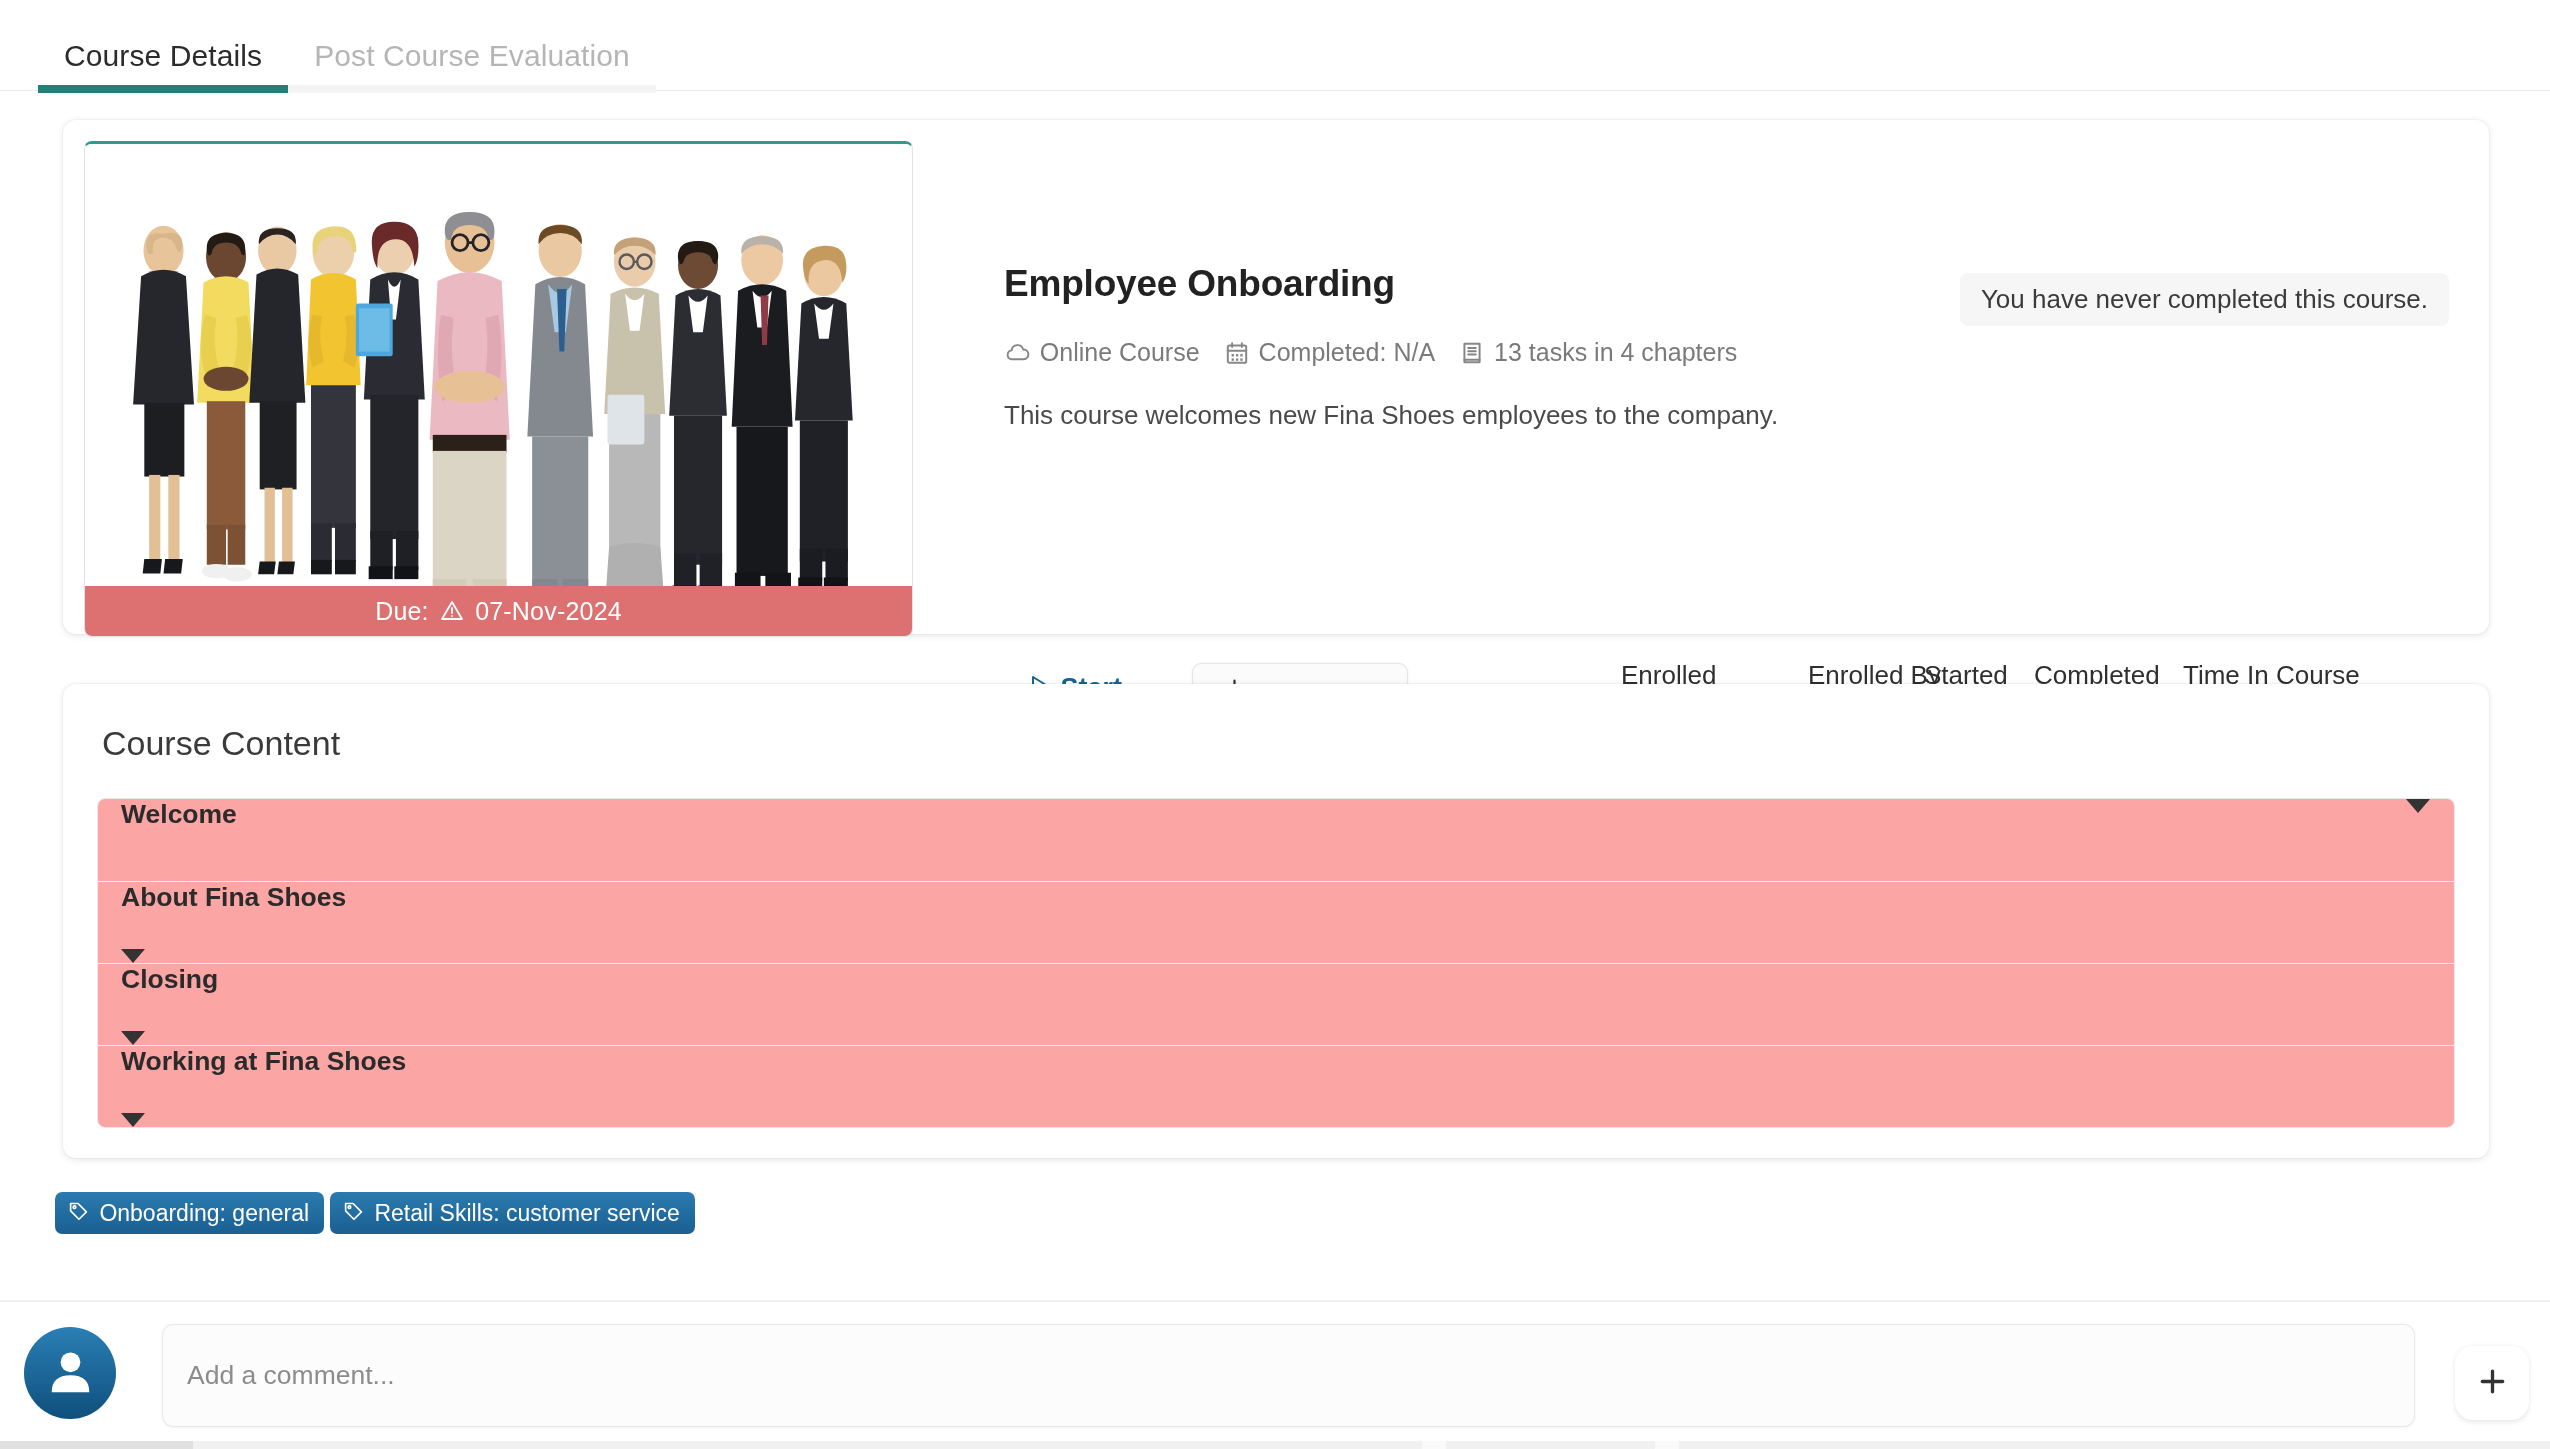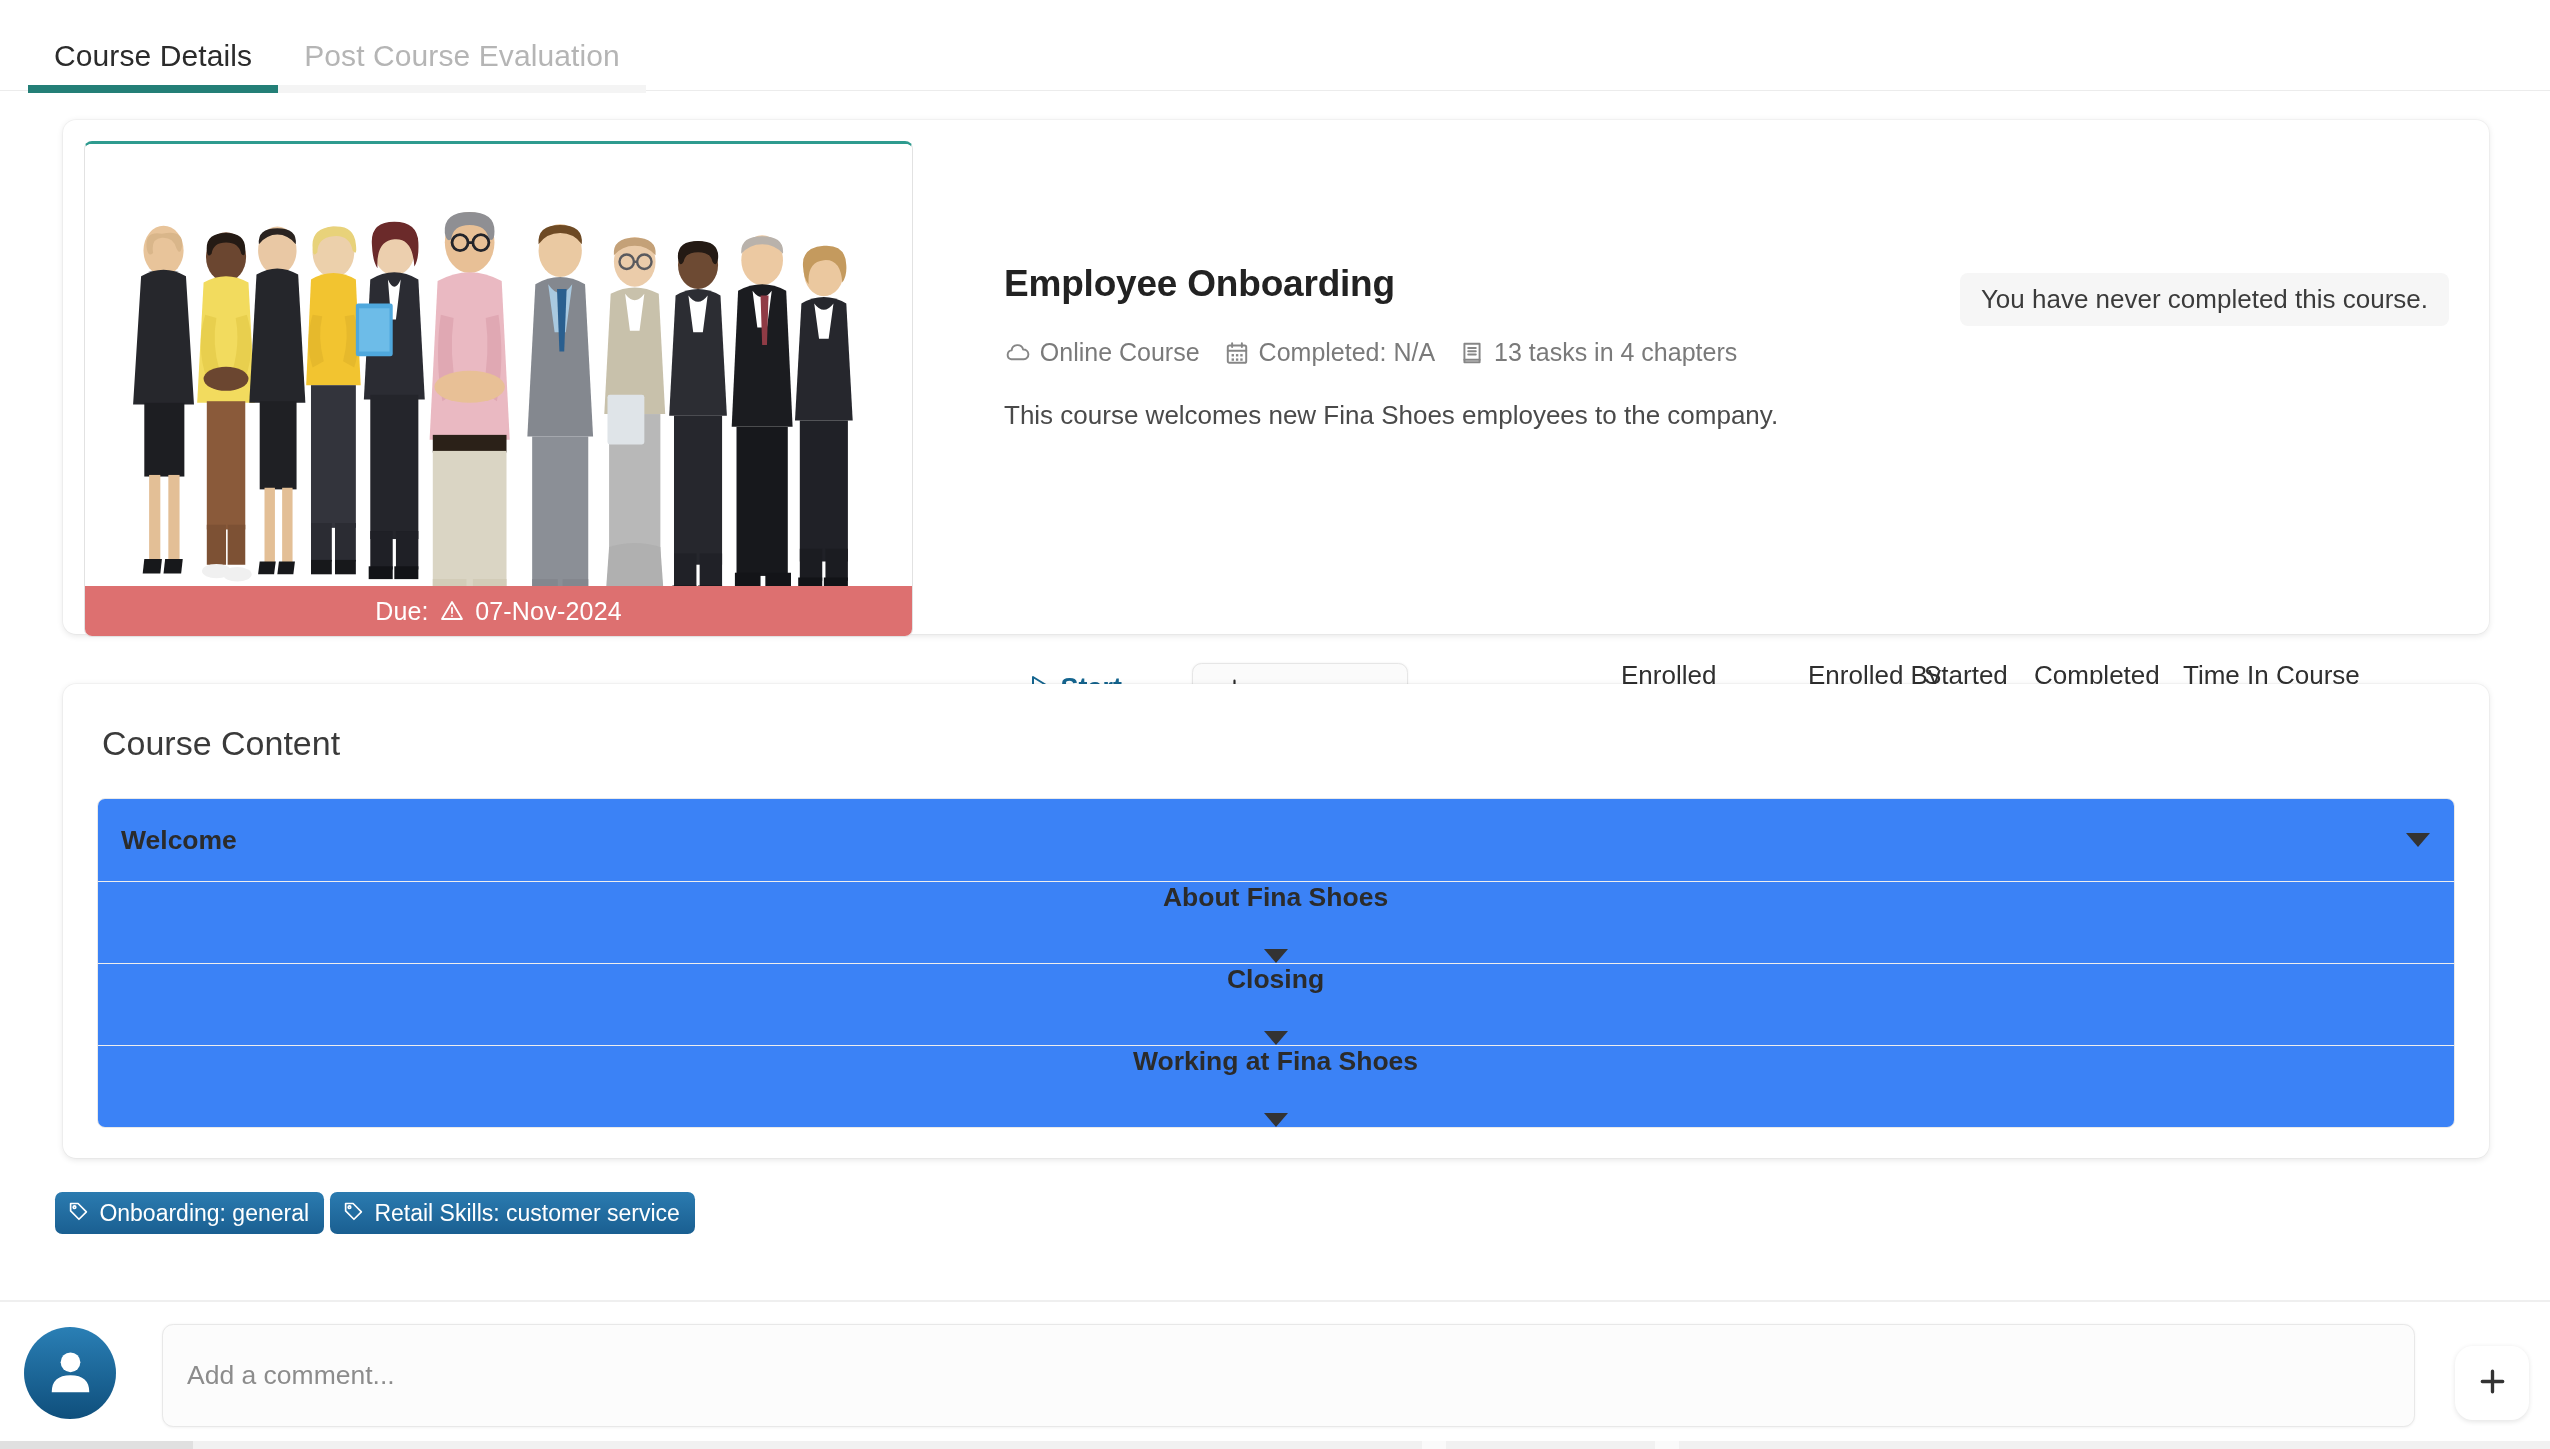--- a/index.html
+++ b/index.html
@@ -24,21 +24,21 @@
     left: 0; top: 0;
     width: 2550px;
     height: 91px;
     background: #ffffff;
     border-bottom: 1.6px solid #ececec;
   }
   .tabbar-inner {
     display: flex;
     align-items: flex-end;
     height: 91px;
-    padding-left: 28px;
+    padding-left: 38px;
   }
   .tab {
     position: relative;
     font-size: 30px;
     color: #2b2b2b;
     padding: 0 26px 17.7px 26px;
     cursor: pointer;
     white-space: nowrap;
     letter-spacing: 0.1px;
   }
@@ -210,24 +210,23 @@
     position: absolute;
     left: 34px; top: 114px;
     width: 2358px;
     border: 0.8px solid #e9e9e9;
     border-radius: 8px;
     overflow: hidden;
   }
   .chapter {
     height: 82px;
     display: flex;
-    align-items: center;
     justify-content: space-between;
     padding: 0 24px 0 23px;
-    background: #3b82f6;
+    background: #fca5a5;
     cursor: pointer;
   }
   .chapter + .chapter { border-top: 0.8px solid #eeeeee; flex-direction: column; }
   .chapter-name {
     font-size: 26.5px;
     font-weight: bold;
     color: #2b2b2b;
   }
   .caret {
     width: 0; height: 0;

